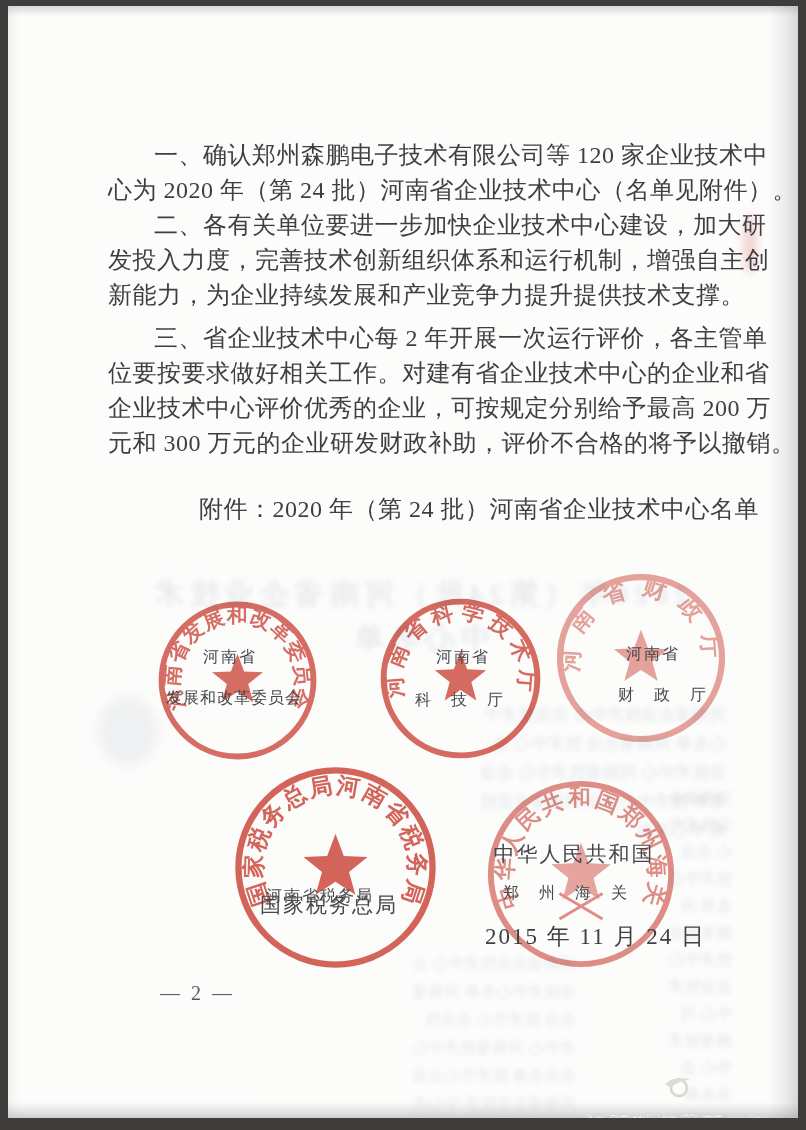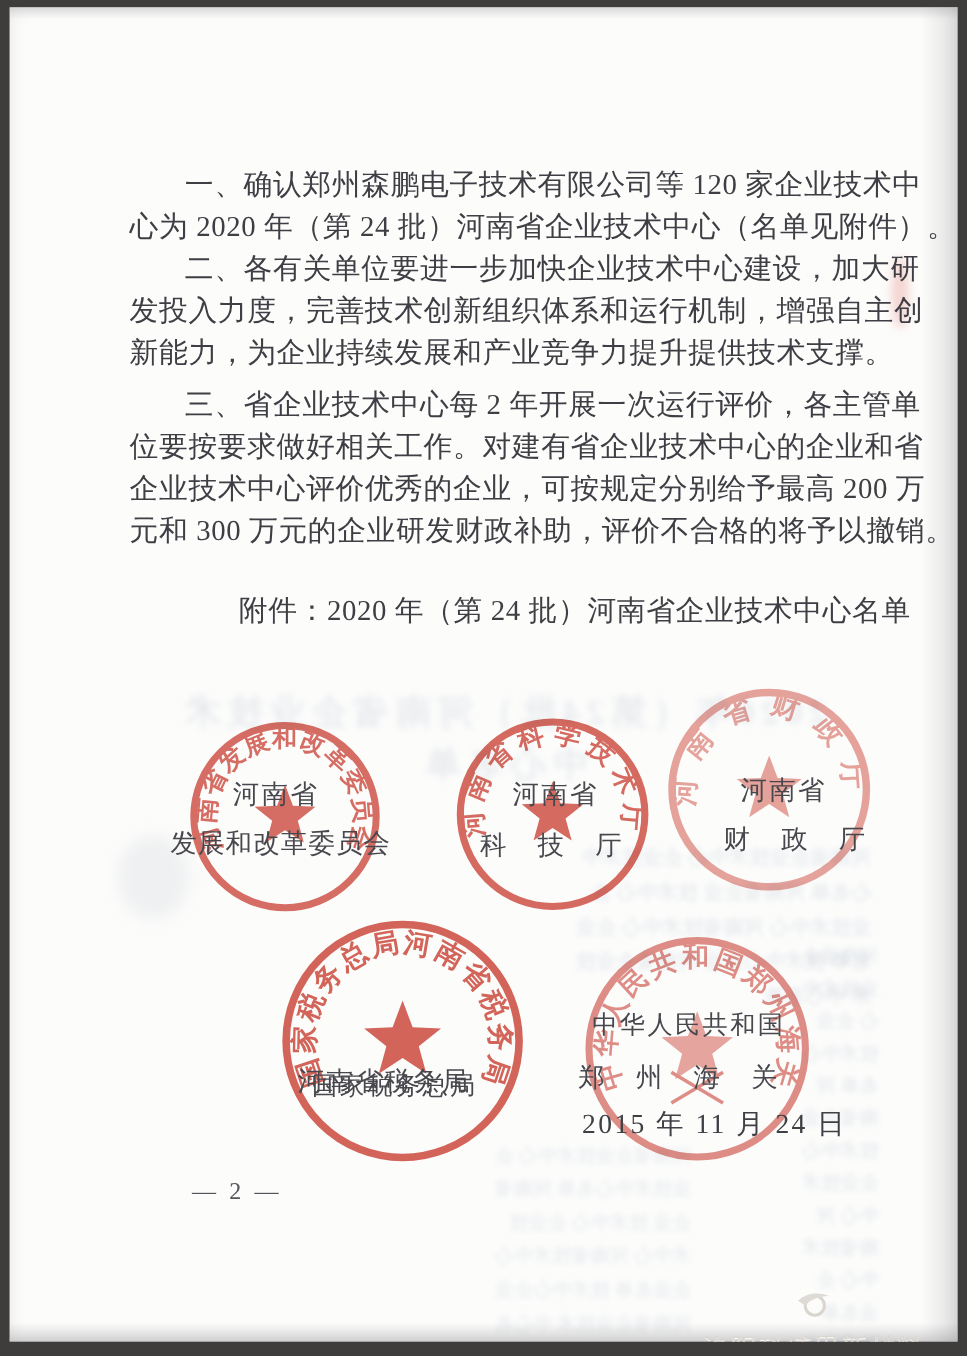--- a/index.html
+++ b/index.html
@@ -37,21 +37,21 @@
   
   .seal{position:absolute;z-index:20;mix-blend-mode:multiply;}
   .seal svg{display:block;width:100%;height:100%;}
   .seal .ring{fill:none;stroke:#cf4a3e;}
   .seal .ring-text{fill:#cf4a3e;font-family:"Liberation Serif","DejaVu Serif",serif;font-weight:bold;}
   .seal .star{fill:#cf4a3e;}
 
   
   .cap{
     position:absolute;z-index:31;transform:translateX(-50%);
-    color:#47474d;white-space:nowrap;font-size:22px;letter-spacing:2px;
+    color:#47474d;white-space:nowrap;font-size:16px;letter-spacing:2px;
   }
   .date{
     position:absolute;left:477px;top:915px;z-index:31;
     font-size:23px;color:#3f3f45;letter-spacing:2px;white-space:nowrap;
   }
   .pagenum{
     position:absolute;left:152px;top:976px;z-index:30;
     font-size:20px;color:#54545a;letter-spacing:3px;white-space:nowrap;
   }
 

